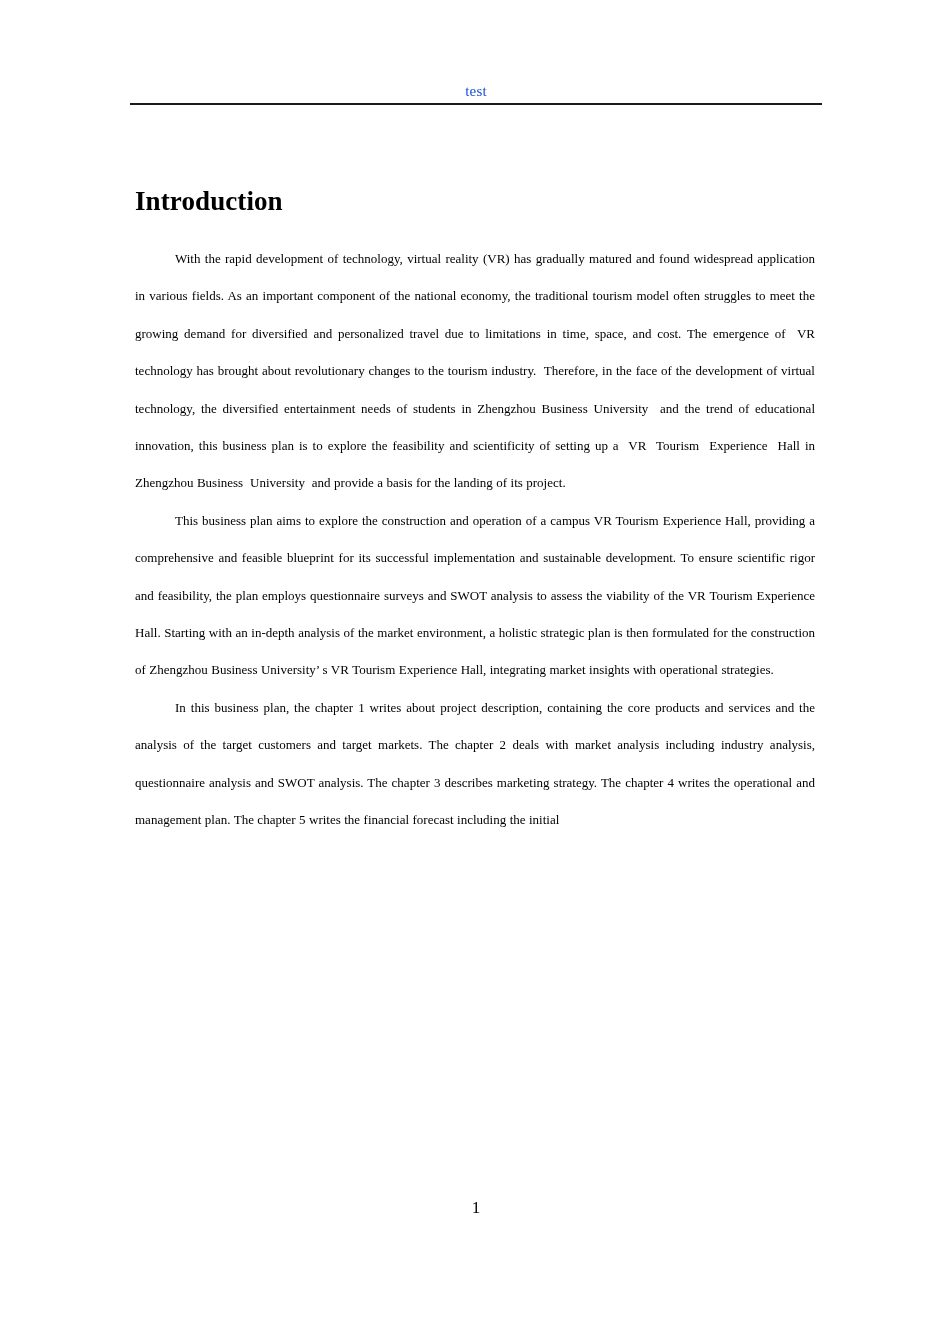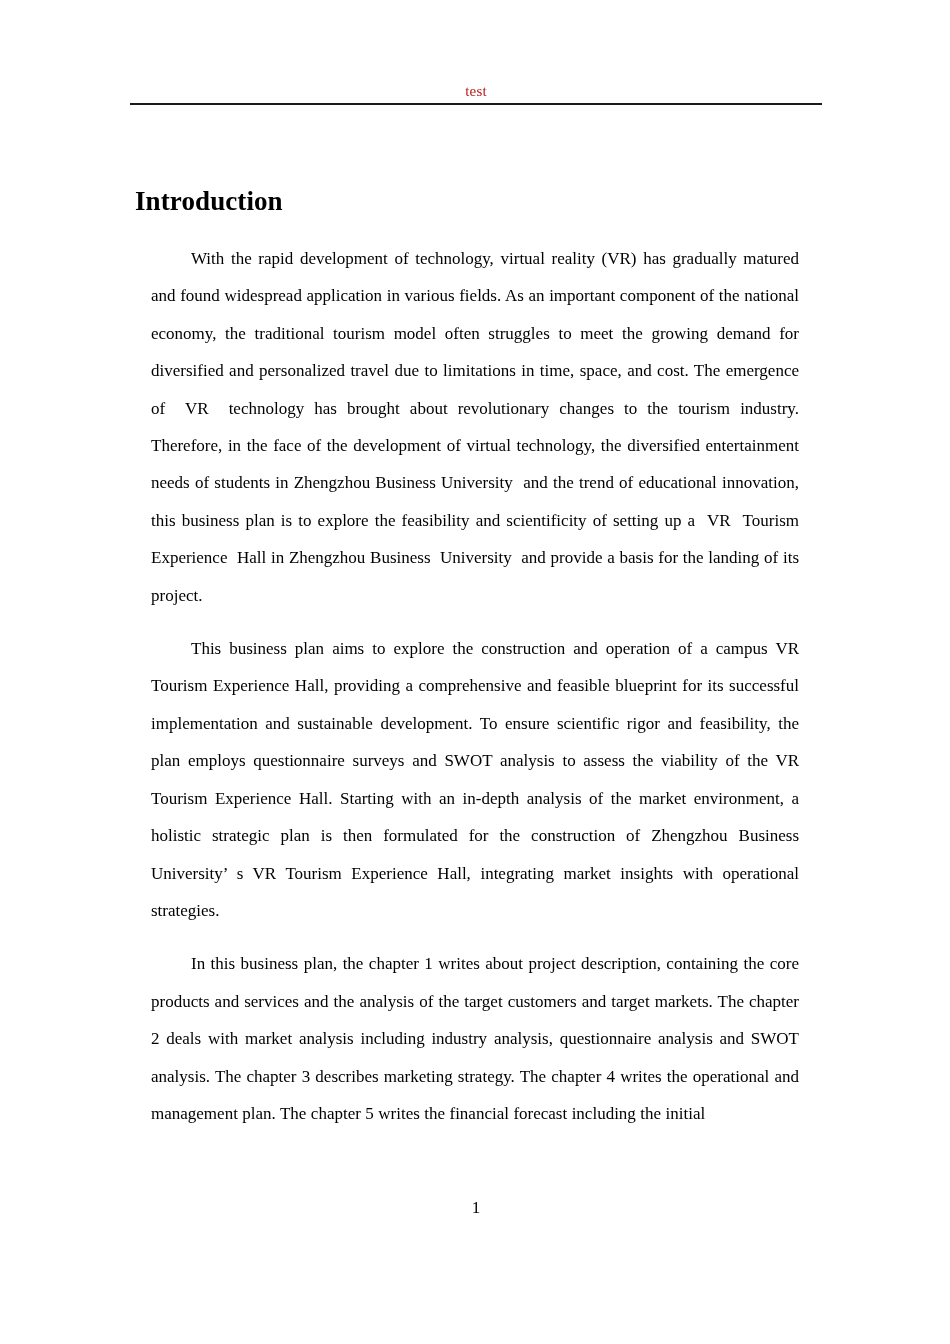--- a/index.html
+++ b/index.html
@@ -29,21 +29,21 @@
     position: absolute;
     left: 130px;
     top: 82px;
     width: 692px;
   }
   .header-text {
     text-align: center;
     font-size: 15px;
     line-height: 18px;
     letter-spacing: 0.2px;
-    color: #b91c1c;
+    color: #1d4ed8;
   }
   .header-rule {
     margin-top: 3px;
     border-top: 2.2px solid #1a1a1a;
     width: 100%;
     height: 0;
   }
 
   
   .content {
@@ -55,23 +55,23 @@
 
   .doc-title {
     font-size: 27px;
     font-weight: bold;
     line-height: 34px;
     margin: 0 0 22px 0;
     letter-spacing: 0.1px;
   }
 
   p.body-par {
-    font-size: 17px;
+    font-size: 13px;
     line-height: 37.4px;
-    margin: 16px;
+    margin: 0;
     text-align: justify;
     text-justify: inter-word;
     text-indent: 40px;
     white-space: pre-wrap;
     word-spacing: 0.2px;
     hyphens: none;
   }
   p.body-par:last-child { }
 
   

